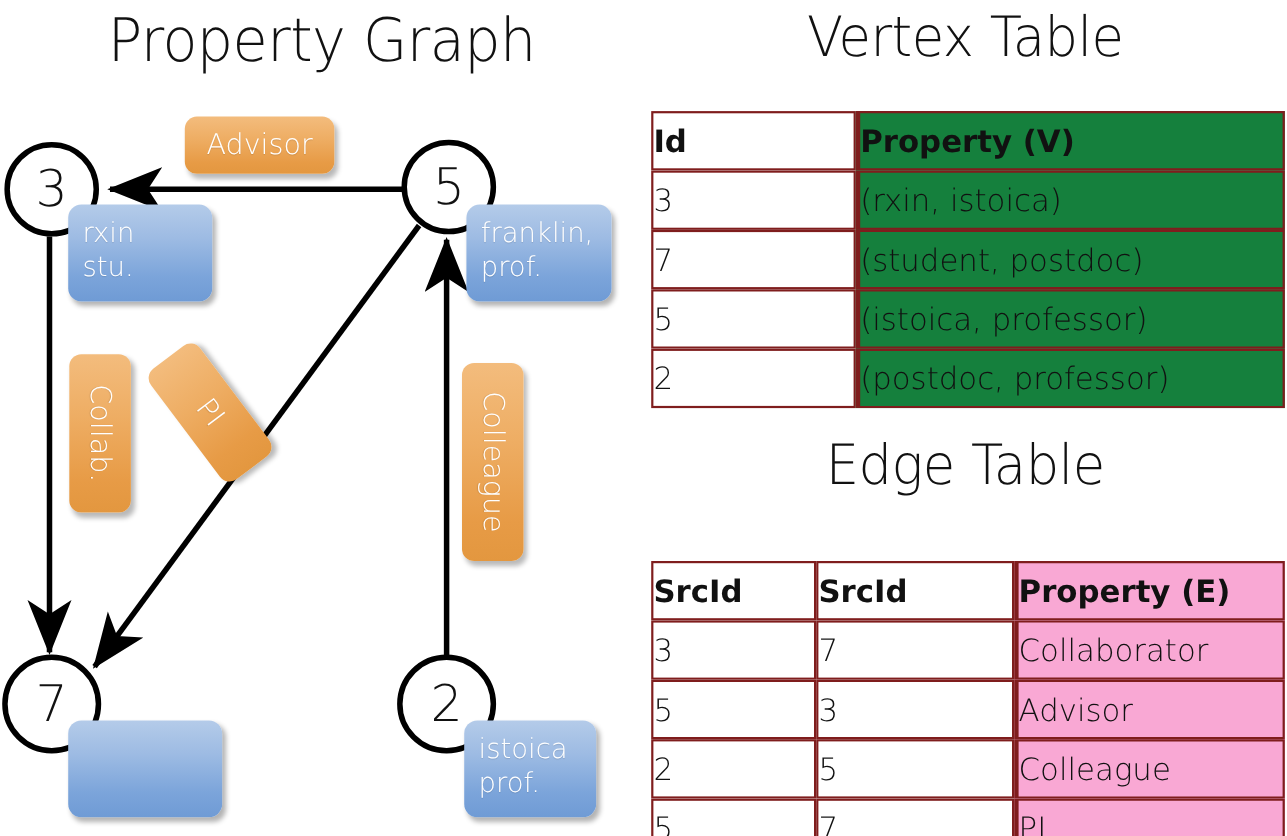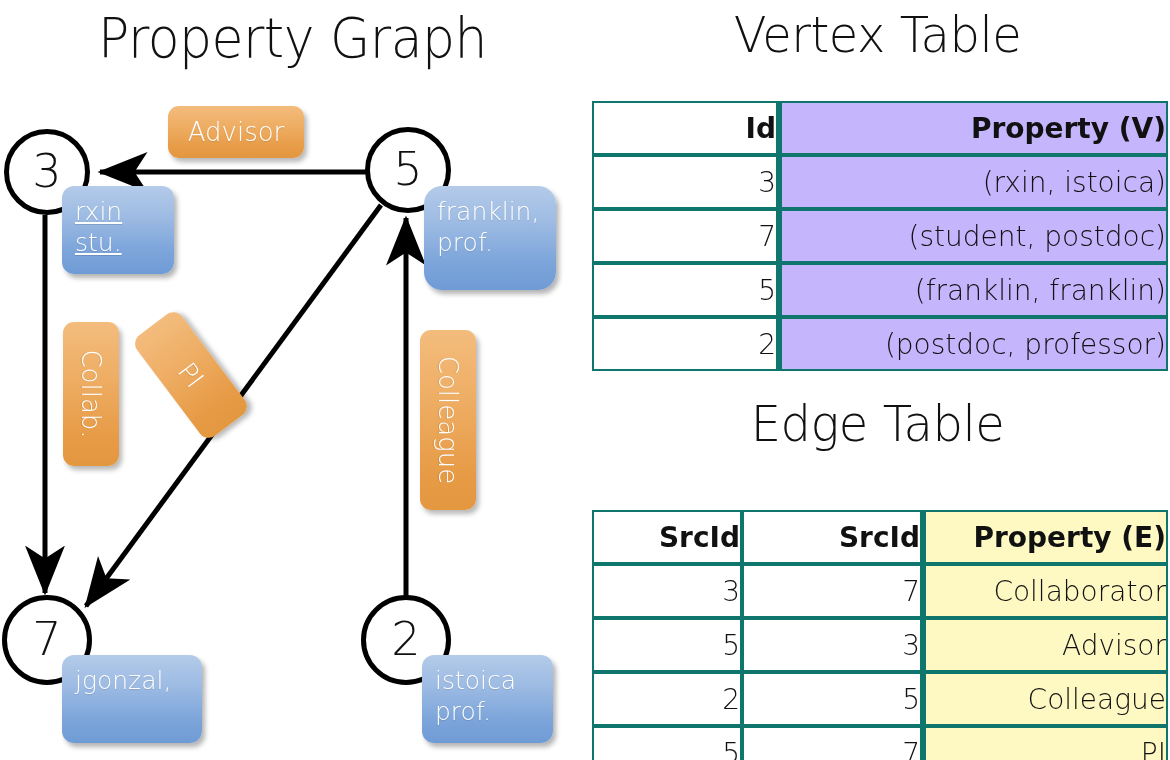--- a/index.html
+++ b/index.html
@@ -114,36 +114,36 @@
   .chip-vert .chip-text { transform: rotate(90deg); }
 
   
   .data-table {
     position: absolute;
     border-collapse: separate;
     border-spacing: 0;
     table-layout: fixed;
   }
   .data-table td, .data-table th {
-    border: 2px solid #0f766e;
+    border: 2px solid #7f1d1d;
     font-family: "DejaVu Sans", sans-serif;
     font-weight: 300;
     font-size: 28px;
-    text-align: right;
+    text-align: left;
     color: #111;
     padding: 0;
     box-sizing: border-box;
   }
   .data-table th {
     font-weight: 700;
     font-size: 28px;
   }
   .cell-white { background: #ffffff; }
-  .cell-blue  { background: #c4b5fd; }
-  .cell-peach { background: #fef9c3; }
+  .cell-blue  { background: #15803d; }
+  .cell-peach { background: #f9a8d4; }
 
   
   #vertex-table { left: 592px; top: 101px; width: 576px; }
   #vertex-table col.c-id   { width: 186px; }
   #vertex-table col.c-prop { width: 390px; }
   #vertex-table tr { height: 54px; }
 
   
   #edge-table { left: 592px; top: 510px; width: 576px; }
   #edge-table col.c-src  { width: 150px; }
@@ -178,44 +178,43 @@
     <line x1="45" y1="215" x2="45" y2="593" stroke="#000" stroke-width="5" marker-end="url(#arrowhead)"></line>
 
     <line x1="381" y1="205" x2="86" y2="606" stroke="#000" stroke-width="5" marker-end="url(#arrowhead)"></line>
 
     <line x1="406" y1="596" x2="406" y2="218" stroke="#000" stroke-width="5" marker-end="url(#arrowhead)"></line>
   </svg>
 
   <div class="node-circle" style="left:4px; top:129px; width:86px; height:86px;">
     <span class="node-label">3</span>
   </div>
-  <div class="prop-box" style="left:62px; top:186px; width:112px; height:88px;text-decoration:underline;">
+  <div class="prop-box" style="left:62px; top:186px; width:131px; height:88px;">
     <span class="ln">rxin</span>
     <span class="ln">stu.</span>
   </div>
 
   <div class="node-circle" style="left:365px; top:127px; width:86px; height:86px;">
     <span class="node-label">5</span>
   </div>
-  <div class="prop-box" style="left:424px; top:186px; width:132px; height:104px;border-radius:18px;">
+  <div class="prop-box" style="left:424px; top:186px; width:132px; height:88px;">
     <span class="ln">franklin,</span>
     <span class="ln">prof.</span>
   </div>
 
   <div class="node-circle" style="left:2px; top:595px; width:90px; height:90px;">
     <span class="node-label">7</span>
   </div>
   <div class="prop-box" style="left:62px; top:655px; width:140px; height:88px;">
-    <span class="ln">jgonzal,</span>
   </div>
 
   <div class="node-circle" style="left:361px; top:595px; width:90px; height:90px;">
     <span class="node-label">2</span>
   </div>
-  <div class="prop-box" style="left:422px; top:655px; width:131px; height:88px;">
+  <div class="prop-box" style="left:422px; top:655px; width:120px; height:88px;">
     <span class="ln">istoica</span>
     <span class="ln">prof.</span>
   </div>
 
   <div class="edge-chip" style="left:168px; top:106px; width:136px; height:52px;">
     <span class="chip-text">Advisor</span>
   </div>
 
   <div class="edge-chip chip-vert" style="left:63px; top:322px; width:56px; height:144px;">
     <span class="chip-text">Collab.</span>
@@ -245,21 +244,21 @@
     <tr>
       <td class="cell-white">3</td>
       <td class="cell-blue">(rxin, istoica)</td>
     </tr>
     <tr>
       <td class="cell-white">7</td>
       <td class="cell-blue">(student, postdoc)</td>
     </tr>
     <tr>
       <td class="cell-white">5</td>
-      <td class="cell-blue">(franklin, franklin)</td>
+      <td class="cell-blue">(istoica, professor)</td>
     </tr>
     <tr>
       <td class="cell-white">2</td>
       <td class="cell-blue">(postdoc, professor)</td>
     </tr>
   </tbody>
 </table>
 
 <table class="data-table" id="edge-table">
   <colgroup>

